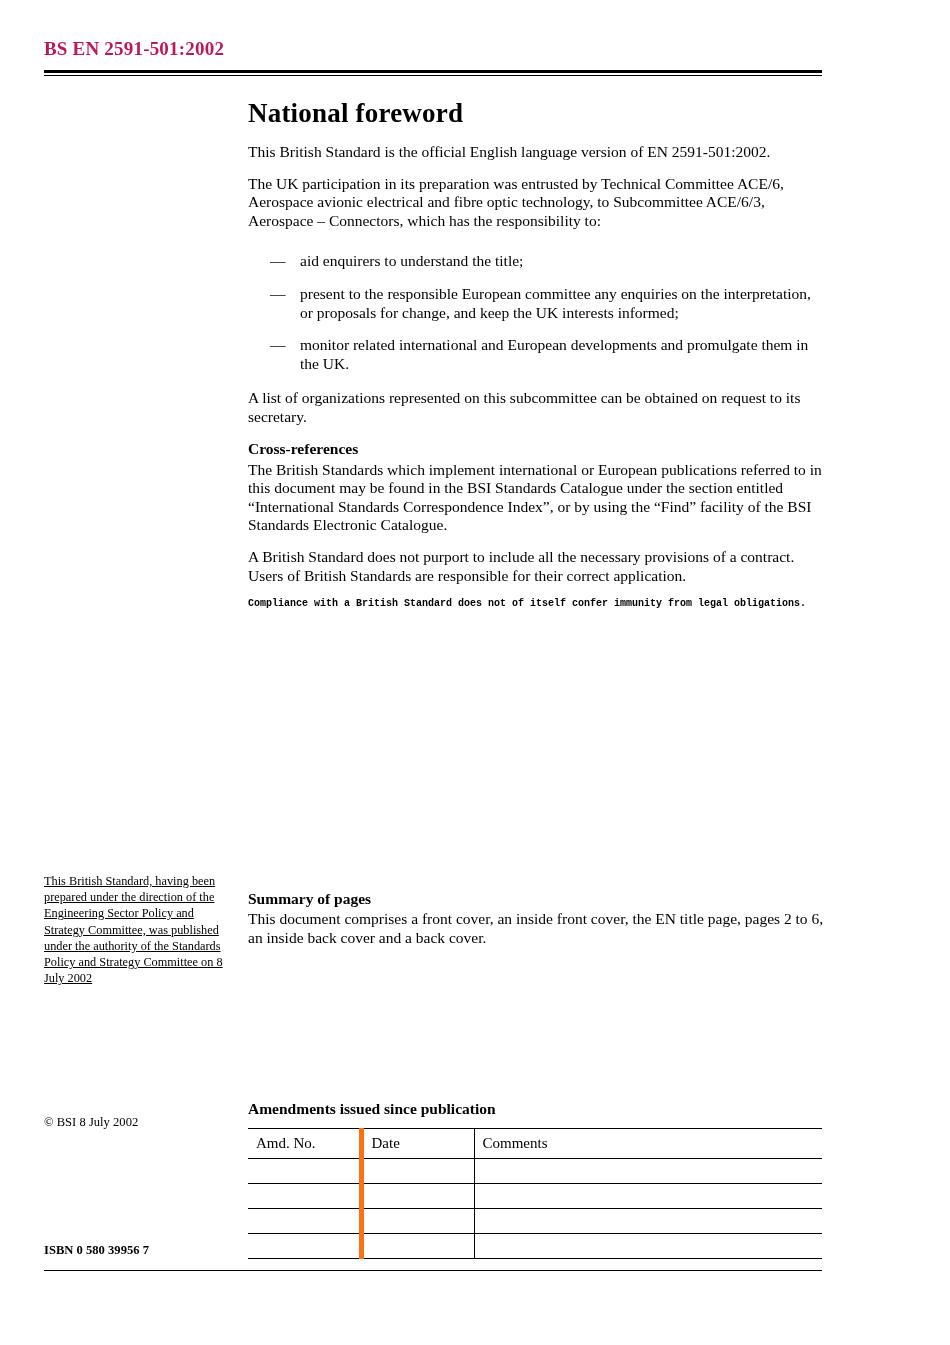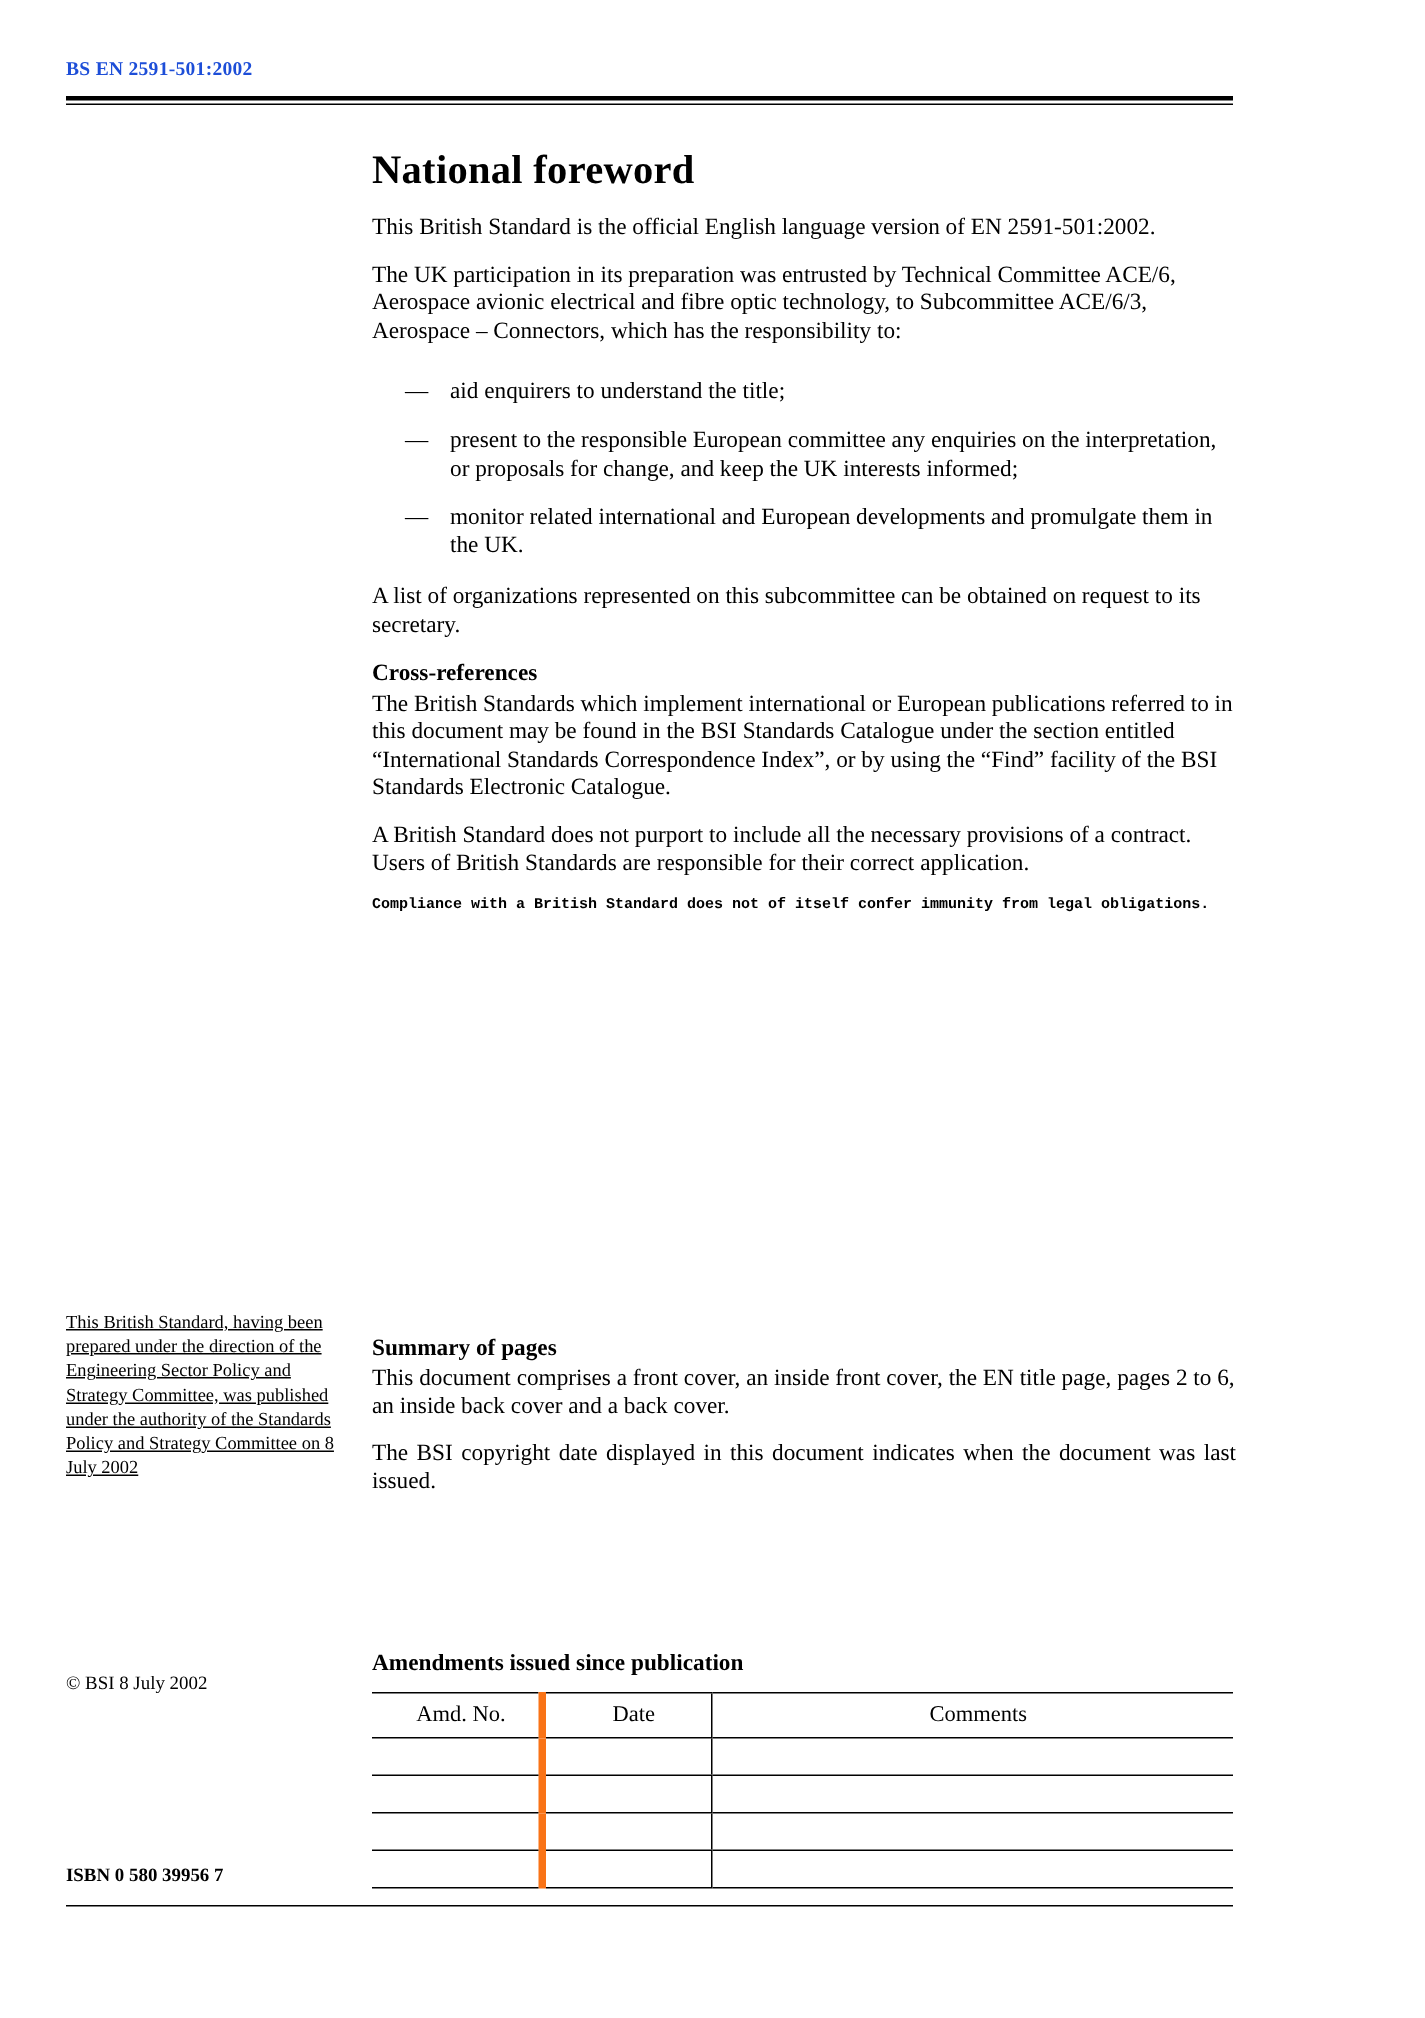--- a/index.html
+++ b/index.html
@@ -21,23 +21,23 @@
   
   .header {
     position: absolute;
     left: 44px;
     top: 38px;
     width: 778px;
   }
   .header-title {
     font-family: "Liberation Serif", serif;
     font-weight: bold;
-    font-size: 13px;
+    font-size: 19px;
     letter-spacing: 0.2px;
-    color: #1d4ed8;
+    color: #be185d;
     padding-bottom: 8px;
   }
   .header-rule-thick {
     border-top: 3px solid #000;
     margin-top: 2px;
   }
   .header-rule-thin {
     border-top: 1px solid #000;
     margin-top: 2px;
   }
@@ -160,21 +160,20 @@
     border-bottom: 1px solid #000;
     font-size: 15px;
     font-weight: normal;
     text-align: left;
     padding: 5px 0 5px 8px;
     height: 25px;
     box-sizing: border-box;
   }
   table.amend-table th {
     height: 30px;
-    text-align: center;
   }
   table.amend-table col.c1 { width: 113px; }
   table.amend-table col.c2 { width: 113px; }
   table.amend-table col.c3 { width: 348px; }
   table.amend-table td.cell-b,
   table.amend-table th.cell-b {
     border-left: 5px solid #f97316;
   }
   table.amend-table td.cell-c,
   table.amend-table th.cell-c {
@@ -236,21 +235,20 @@
 
   <div class="side-note">This British Standard, having been prepared under the direction of the Engineering Sector Policy and Strategy Committee, was published under the authority of the Standards Policy and Strategy Committee on 8 July 2002</div>
 
   <div class="copyright">© BSI 8 July 2002</div>
 
   <div class="isbn">ISBN 0 580 39956 7</div>
 
   <div class="summary">
     <h2>Summary of pages</h2>
     <p class="body">This document comprises a front cover, an inside front cover, the EN title page, pages 2 to 6, an inside back cover and a back cover.</p>
-    <p class="body justify">The BSI copyright date displayed in this document indicates when the document was last issued.</p>
   </div>
 
   <div class="amend">
     <div class="amend-title">Amendments issued since publication</div>
     <table class="amend-table">
       <colgroup>
         <col class="c1">
           <col class="c2">
           <col class="c3">
       </colgroup>

